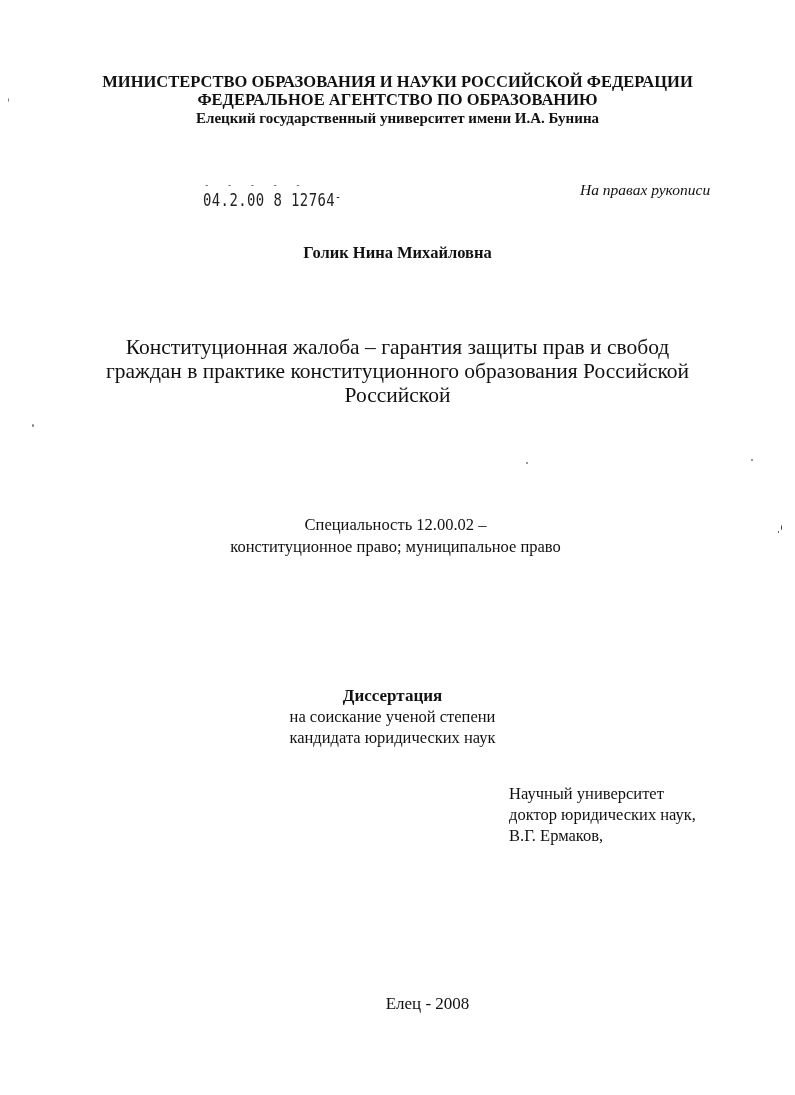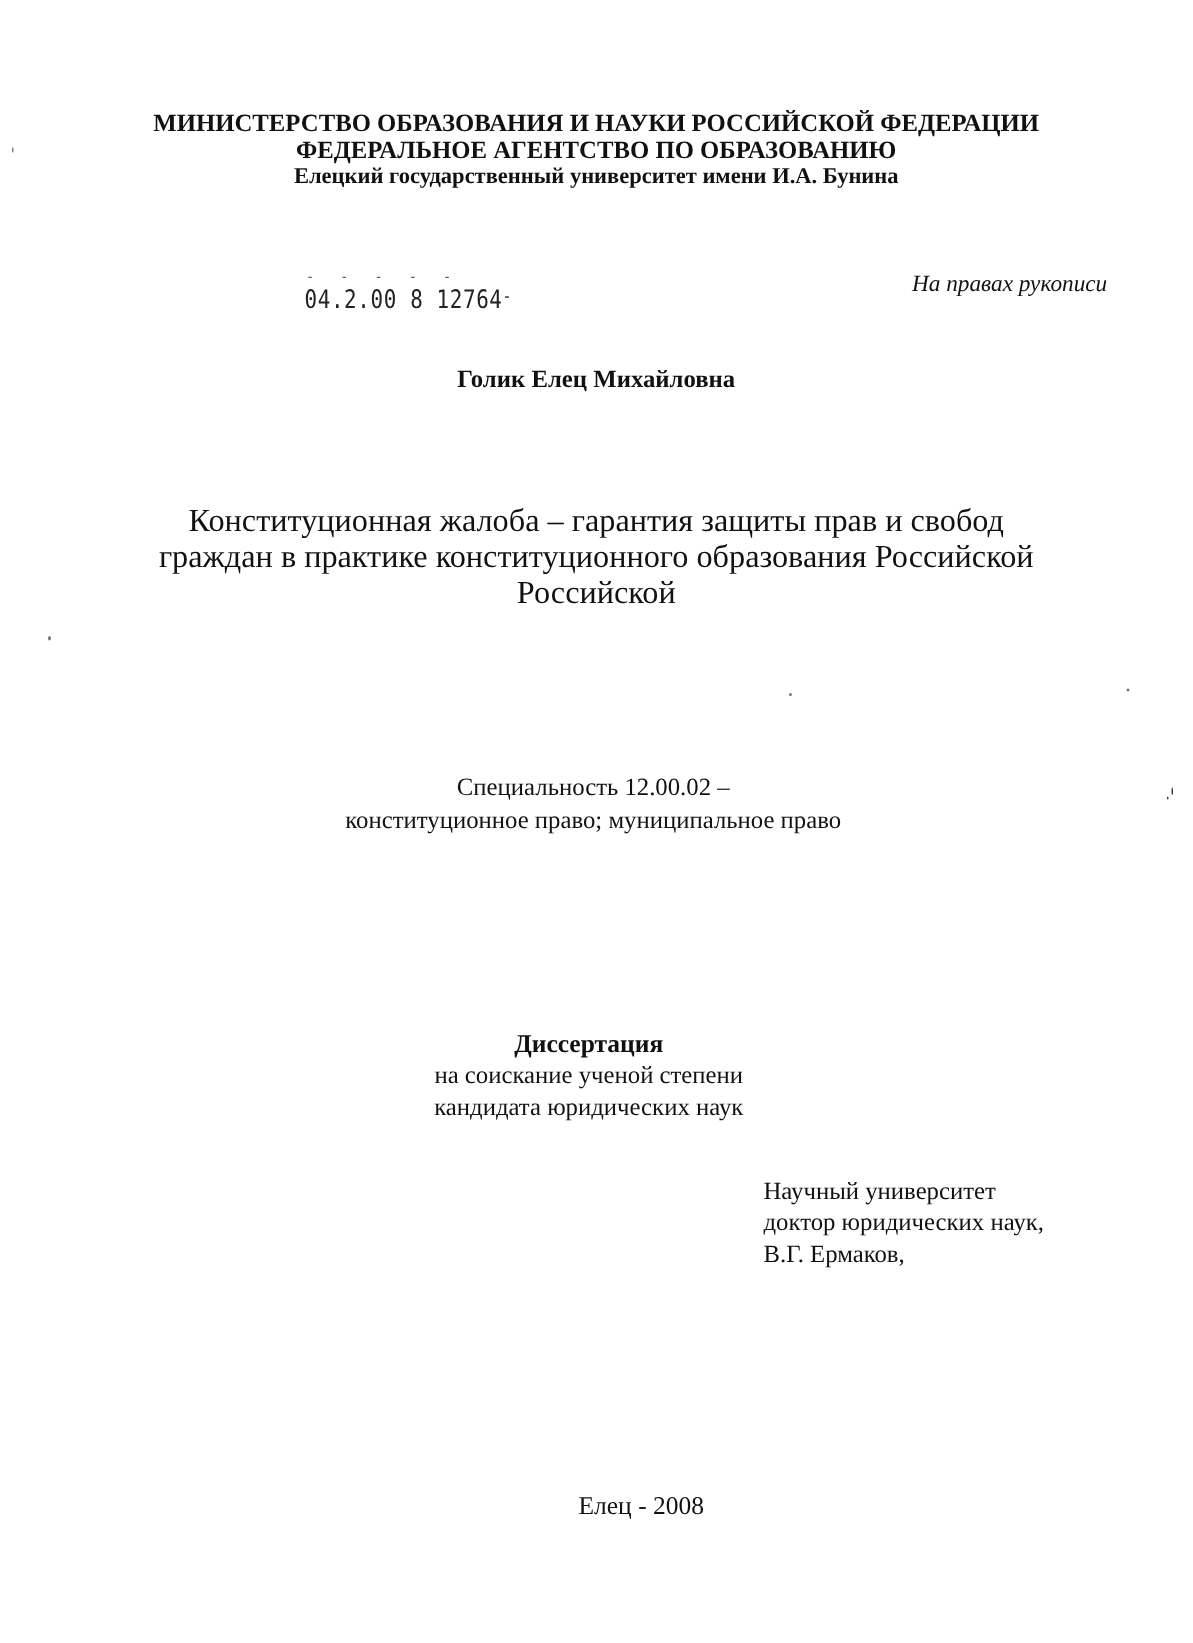--- a/index.html
+++ b/index.html
@@ -97,23 +97,23 @@
   <div class="hdr1">МИНИСТЕРСТВО ОБРАЗОВАНИЯ И НАУКИ РОССИЙСКОЙ ФЕДЕРАЦИИ</div>
   <div class="hdr1">ФЕДЕРАЛЬНОЕ АГЕНТСТВО ПО ОБРАЗОВАНИЮ</div>
   <div class="hdr2 hdr-bold" style="font-size:15px;">Елецкий государственный университет имени И.А. Бунина</div>
 </div>
 
 <div class="abs stamp-dots" style="left:204px; top:180px;">- -  -  -  -</div>
 <div class="abs stamp" style="left:203px; top:190px;">
   <span>04.2.00 8 12764</span><span style="font-size:12px; vertical-align:top;">-</span>
 </div>
 
-<div class="abs rights" style="left:608px; top:181px;">На правах рукописи</div>
+<div class="abs rights" style="left:580px; top:181px;">На правах рукописи</div>
 
-<div class="center-block author" style="top:243px;">Голик Елец Михайловна</div>
+<div class="center-block author" style="top:243px;">Голик Нина Михайловна</div>
 
 <div class="center-block title" style="top:335px; left:0;">
   <div>Конституционная жалоба – гарантия защиты прав и свобод</div>
   <div>граждан в практике конституционного образования Российской</div>
   <div>Российской</div>
 </div>
 
 <div class="center-block spec" style="top:514px; left:-2px;">
   <div>Специальность 12.00.02 –</div>
   <div>конституционное право; муниципальное право</div>

